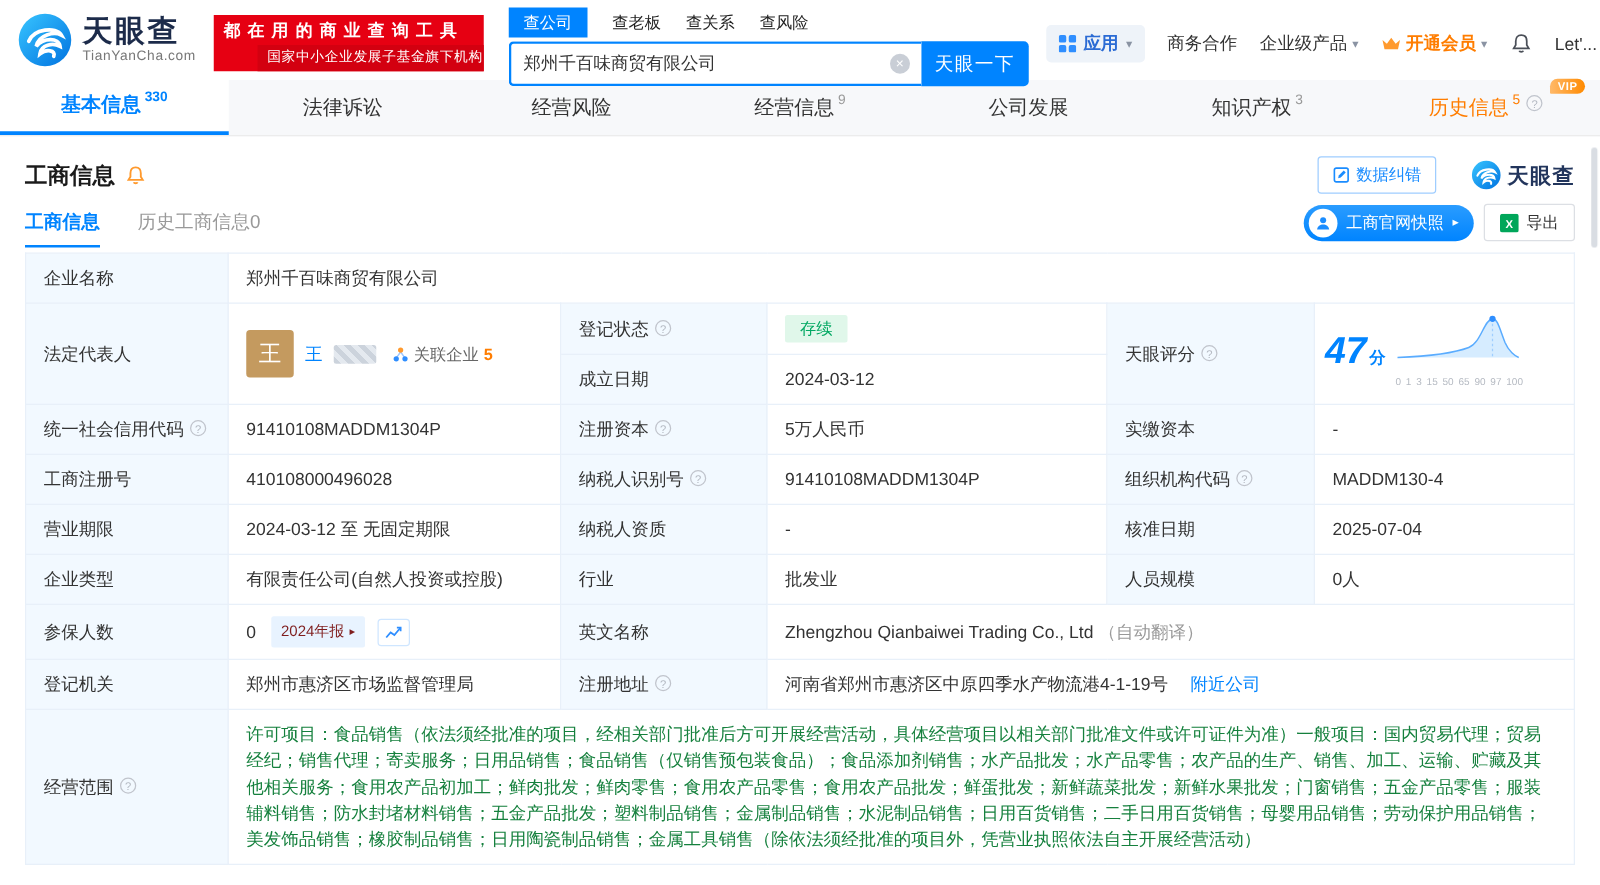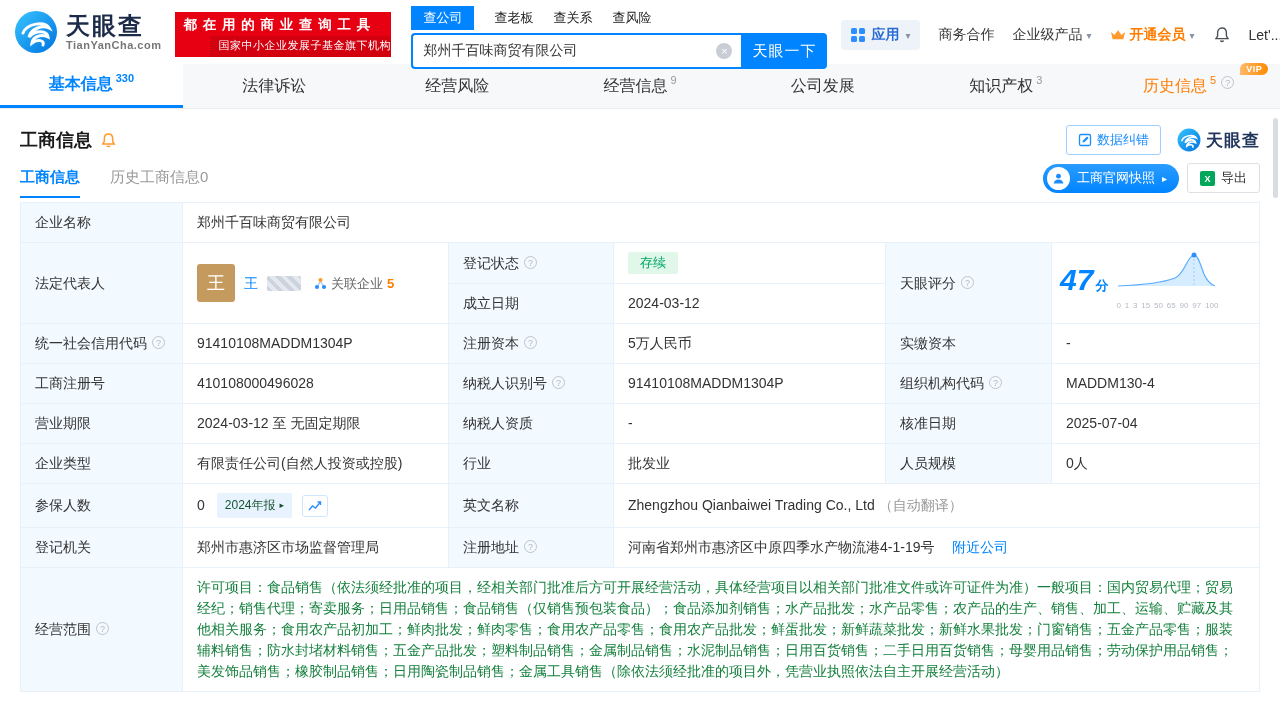--- a/index.html
+++ b/index.html
@@ -8,21 +8,21 @@
     width:1280px; height:708px; overflow:hidden;
     font-family:"Liberation Sans","DejaVu Sans",sans-serif;
     color:#333; background:#fff; font-size:14px;
   }
   a { text-decoration:none; cursor:pointer; }
 
   
   .topbar { height:64px; display:flex; align-items:flex-start; padding:6px 18px 0 14px; gap:14px; background:#fff; }
   .logo { display:flex; align-items:center; gap:8px; margin-top:4px; cursor:pointer; }
   .logo-name { font-size:24px; font-weight:bold; color:#1c2b4a; letter-spacing:2px; line-height:26px;}
-  .logo-domain { font-size:11px; color:#777; letter-spacing:.5px;font-weight:bold; }
+  .logo-domain { font-size:11px; color:#777; letter-spacing:.5px; }
   .slogan { margin-top:6px; background:#e60012; color:#fff; width:216px; }
   .slogan1 { font-size:13.5px; font-weight:bold; padding:4px 8px 2px; letter-spacing:1px; white-space:nowrap; }
   .slogan2 { font-size:11px; padding:2px 8px 4px; background:#d30010; white-space:nowrap; letter-spacing:.5px;margin-left:35px;}
 
   .search-block { margin-left:6px; }
   .search-tabs { display:flex; align-items:center; gap:20px; height:24px; font-size:13px; color:#222; }
   .stab { cursor:pointer; }
   .stab.active { background:#0084ff; color:#fff; padding:3px 12px;font-family:Liberation Mono, monospace; }
   .search-row { display:flex; margin-top:3px; }
   .search-input-wrap { position:relative; width:330px; height:36px; border:2px solid #0084ff; border-right:none; border-radius:4px 0 0 4px; background:#fff; }
@@ -48,21 +48,21 @@
   .mtab.history { color:#ff7d00; }
   .mtab.history .tbadge { color:#ff7d00; }
   .vip-tag { position:absolute; top:-13px; right:-34px; background:linear-gradient(90deg,#ffb969,#ff8a00); color:#fff; font-size:9px; font-weight:bold; padding:1px 6px; border-radius:7px 7px 7px 1px; letter-spacing:.5px;}
   .help { display:inline-block; width:13px; height:13px; border:1px solid #c0c4cc; border-radius:50%; color:#b4b9c2; font-size:9px; line-height:12px; text-align:center; margin-left:5px; vertical-align:2px; cursor:pointer; font-style:normal; }
 
   
   .content { padding:0 20px; }
   .section-head { display:flex; align-items:center; margin-top:14px; height:34px; }
   .section-title { font-size:18px; font-weight:bold; color:#1a1a1a; }
   .alarm-ic { margin-left:8px; display:flex; cursor:pointer; }
-  .head-right { margin-left:auto; display:flex; align-items:center; gap:16px; }
+  .head-right { margin-left:auto; display:flex; align-items:center; gap:28px; }
   .correction-btn { display:flex; align-items:center; gap:5px; border:1px solid #9fcdff; color:#1a8cff; background:#fff; border-radius:3px; padding:5px 11px; font-size:13px; cursor:pointer; }
   .watermark { display:flex; align-items:center; gap:5px; }
   .wm-name { font-size:17px; font-weight:bold; color:#22355c; letter-spacing:1px;}
 
   .subtab-row { display:flex; align-items:flex-end; margin-top:6px; }
   .subtab { font-size:15px; margin-right:30px; padding-bottom:9px; color:#999; cursor:pointer; border-bottom:2px solid transparent; }
   .subtab.active { color:#0084ff; font-weight:bold; border-bottom-color:#0084ff; }
   .subtab-right { margin-left:auto; display:flex; align-items:center; gap:8px; padding-bottom:5px; }
   .snapshot-btn { display:flex; align-items:center; gap:7px; background:linear-gradient(180deg,#2a9cff,#0084ff); color:#fff; font-size:13px; border-radius:16px; padding:3px 12px 3px 4px; cursor:pointer; }
   .snap-circle { width:23px; height:23px; background:#fff; border-radius:50%; display:flex; align-items:center; justify-content:center; }
@@ -80,21 +80,21 @@
   .mosaic { width:34px; height:15px; border-radius:2px; background:repeating-linear-gradient(45deg,#ccd3dc 0 4px,#e4e9ef 4px 8px); }
   .related { display:flex; align-items:center; gap:4px; color:#666; font-size:13px; cursor:pointer; margin-left:4px; white-space:nowrap;}
   .orange { color:#ff7d00; font-weight:bold; }
   .score-cell { padding:4px 8px !important; }
   .score-wrap { display:flex; align-items:center; gap:8px; }
   .score-num { color:#0084ff; font-size:30px; font-weight:bold; font-style:italic; line-height:32px; white-space:nowrap;}
   .score-num .unit { font-size:13px; font-style:normal; font-weight:bold; margin-left:2px;}
   .score-chart { width:102px; }
   .ticks { display:flex; justify-content:space-between; font-size:8px; color:#b5bac2; margin-top:1px; }
   .insured-wrap { display:flex; align-items:center; }
-  .annual-tag { display:inline-flex; align-items:center; gap:4px; background:#e8f3ff; color:#14532d; font-size:12px; padding:2px 8px; border-radius:2px; margin-left:12px; cursor:pointer; white-space:nowrap;}
+  .annual-tag { display:inline-flex; align-items:center; gap:4px; background:#e8f3ff; color:#7f1d1d; font-size:12px; padding:2px 8px; border-radius:2px; margin-left:12px; cursor:pointer; white-space:nowrap;}
   .annual-tag .arr { font-size:9px; }
   .trend-box { width:26px; height:22px; border:1px solid #cfe6ff; border-radius:3px; display:inline-flex; align-items:center; justify-content:center; margin-left:10px; cursor:pointer; background:#fff;}
   .gray { color:#999; margin-left:4px; }
   .nearby { color:#0084ff; margin-left:14px; white-space:nowrap; }
   .scope { line-height:23px; word-break:break-all; color:#15803d; }
 
   .scrollbar-thumb { position:fixed; right:2px; top:118px; width:5px; height:80px; background:#d9dde3; border-radius:3px; }
 </style>
 </head>
 <body>

